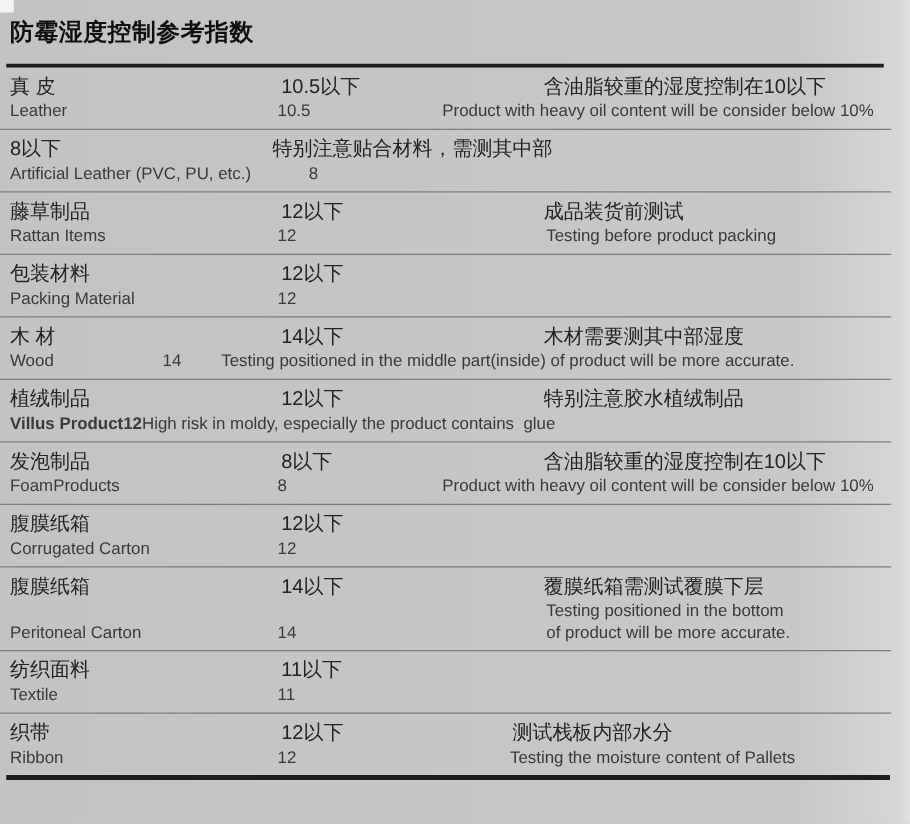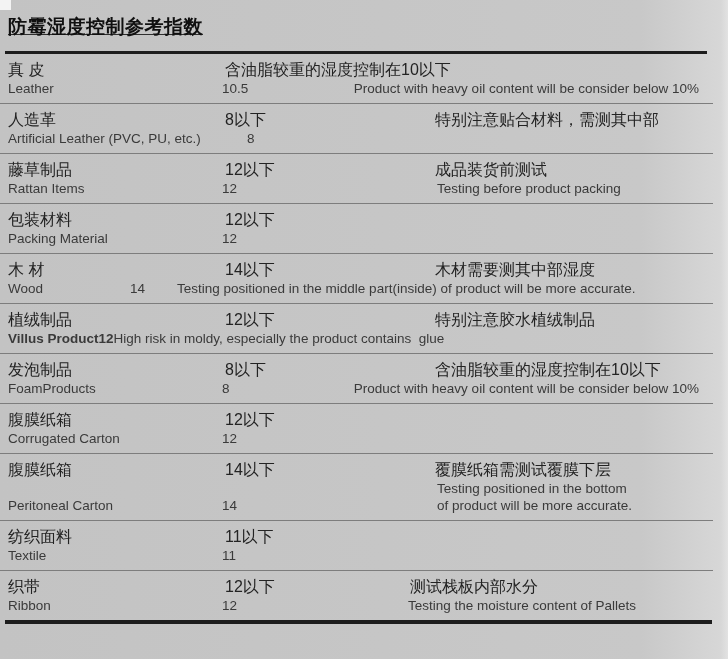--- a/index.html
+++ b/index.html
@@ -12,21 +12,21 @@
     position:relative;
     width:728px; height:659px;
     background:linear-gradient(90deg,#c3c3c3 0%,#c8c8c8 88%,#d7d7d7 99%,#e2e2e2 100%);
     overflow:hidden;
     color:#2e2e2e;
   }
   .corner-artifact {
     position:absolute; left:0; top:0; width:11px; height:10px;
     background:#f3f3f3;
   }
-  .header { padding:14px 10px 0 8px;text-decoration:underline; }
+  .header { padding:14px 10px 0 8px; }
   .title-cn {
     font-size:19px; font-weight:700; color:#101010;
     letter-spacing:0.5px; line-height:25px;
   }
   .title-en {
     font-size:17.5px; color:#2c2c2c; margin-top:4px;
     line-height:23px; letter-spacing:0.1px;
   }
   .rule-thick {
     height:3px; background:#1d1d1d;
@@ -67,32 +67,32 @@
     <div class="title-cn">防霉湿度控制参考指数</div>
   </div>
 
   <div class="rule-thick"></div>
 
   <div class="mtable">
 
     <div class="row r-leather">
       <div class="line cn">
         <span class="name">真 皮</span>
+        <span class="value">10.5以下</span>
         <span class="remark">含油脂较重的湿度控制在10以下</span>
       </div>
       <div class="line en">
         <span class="name">Leather</span>
         <span class="value">10.5</span>
         <span class="remark remark-abs">Product with heavy oil content will be consider below 10%</span>
       </div>
     </div>
 
     <div class="row r-artificial">
       <div class="line cn">
-        <span class="name">人造革</span>
         <span class="value">8以下</span>
         <span class="remark">特别注意贴合材料，需测其中部</span>
       </div>
       <div class="line en">
         <span class="name">Artificial Leather (PVC, PU, etc.)</span>
         <span class="value">8</span>
         <span class="remark"></span>
       </div>
     </div>
 

